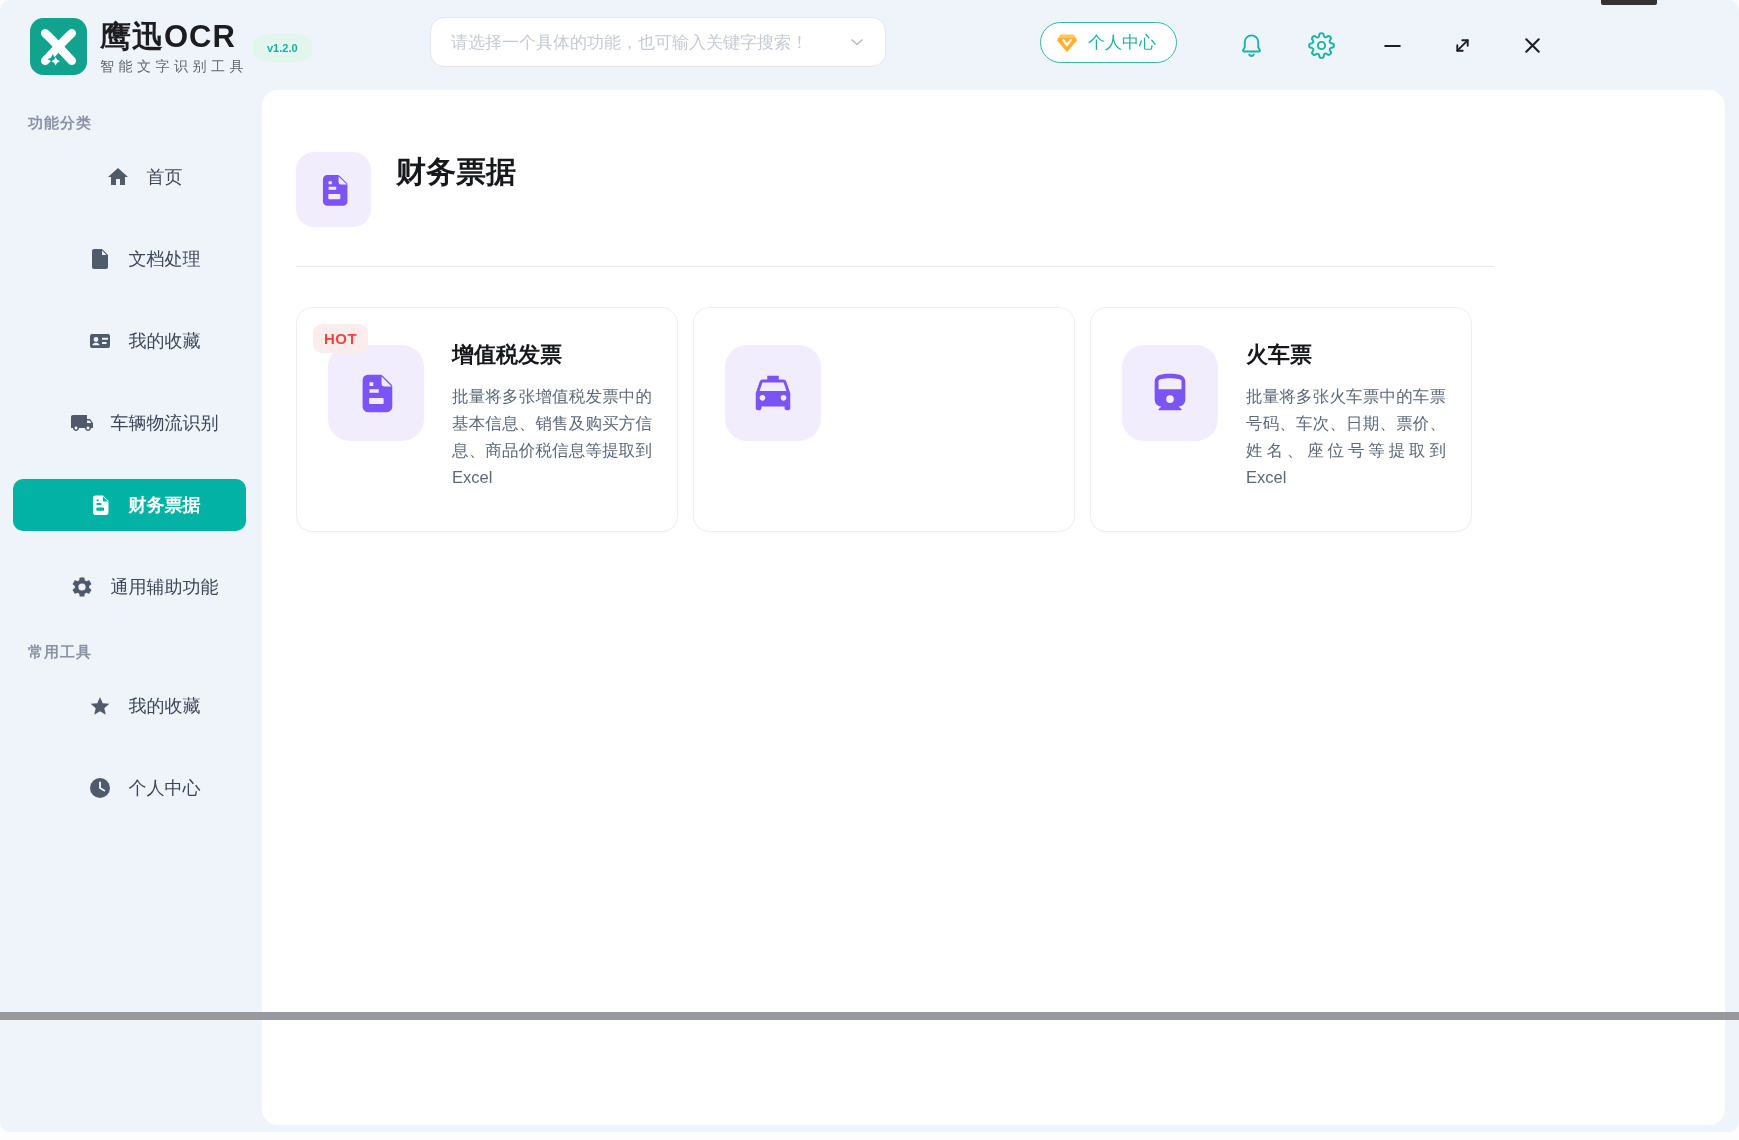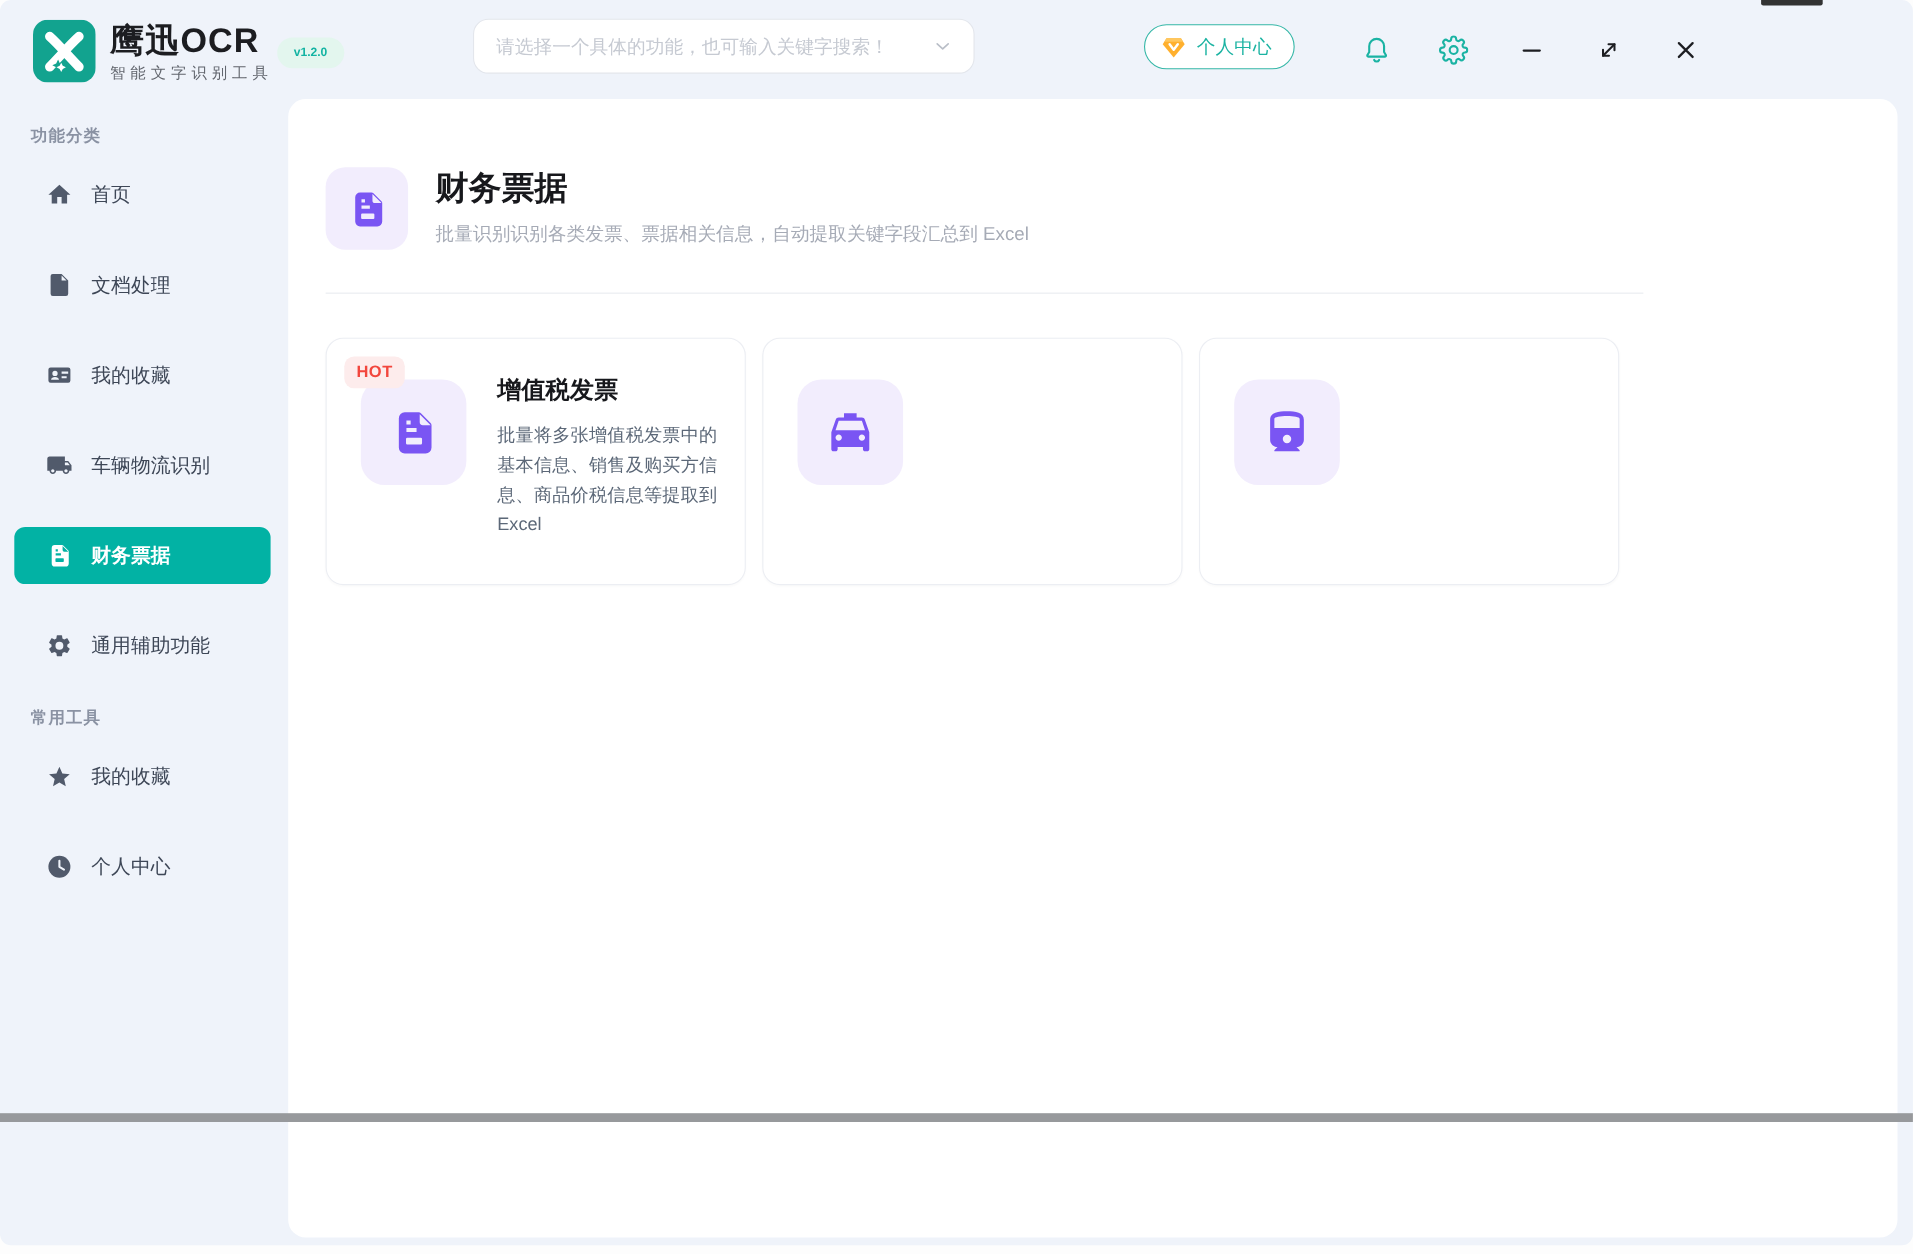--- a/index.html
+++ b/index.html
@@ -44,21 +44,21 @@
   .win-btn svg { width:25px; height:25px; display:block; }
   .win-min { left:1375px; }
   .win-max { left:1445px; }
   .win-close { left:1515px; }
 
   
   .sidebar { position:absolute; left:0; top:90px; width:262px; bottom:8px; padding-top:16px; }
   .side-heading { margin:8px 0 18px 28px; font-size:15px; font-weight:700; color:#8a92a3; letter-spacing:1px; }
   .side-heading.second { margin-top:26px; }
   .side-item { height:52px; margin:0 16px 30px 13px; border-radius:10px; display:flex;
-               align-items:center; padding-left:29px; gap:17px; cursor:pointer; color:#3e4757; }
+               align-items:center; padding-left:29px; gap:17px; cursor:pointer; color:#3e4757;justify-content:center; }
   .side-item .icon { width:24px; height:24px; color:#515a6b; }
   .side-item .icon svg { width:24px; height:24px; display:block; }
   .side-item .side-label { font-size:18px; }
   .side-item.active { background:#02b2a4; color:#fff; }
   .side-item.active .icon { color:#fff; }
   .side-item.active .side-label { font-weight:700; }
 
   
   .panel { position:absolute; left:262px; top:90px; width:1463px; height:1035px;
            background:#ffffff; border-radius:16px; padding:62px 231px 0 34px; }
@@ -234,21 +234,20 @@
 
     <main class="panel">
       <div class="page-head">
         <div class="page-icon">
             <svg viewBox="0 0 24 24">
               <path fill="currentColor" fill-rule="evenodd" d="M7.8 2.5h6.6c.4 0 .78.16 1.06.44l4.6 4.6c.28.28.44.66.44 1.06v10.6a2.8 2.8 0 0 1-2.8 2.8H7.8A2.8 2.8 0 0 1 5 19.2V5.3a2.8 2.8 0 0 1 2.8-2.8zm7.1.9 5.2 5.2h-3.7a1.5 1.5 0 0 1-1.5-1.5zM8.6 6.4h2v1.9h-2zm0 3.6h4.8v1.9H8.6zm.4 4.6h6.4a.6.6 0 0 1 .6.6v2a.6.6 0 0 1-.6.6H9a.6.6 0 0 1-.6-.6v-2a.6.6 0 0 1 .6-.6z"></path>
             </svg>
           </div>
         <div>
           <h1 class="page-title">财务票据</h1>
-          <p class="page-desc">批量识别识别各类发票、票据相关信息，自动提取关键字段汇总到 Excel</p>
         </div>
       </div>
       <hr class="divider">
       <div class="cards" id="cards">
           <div class="card">
             <span class="hot-badge">HOT</span>
             <div class="card-icon">
               <svg viewBox="0 0 24 24">
                 <path fill="currentColor" fill-rule="evenodd" d="M7.8 2.5h6.6c.4 0 .78.16 1.06.44l4.6 4.6c.28.28.44.66.44 1.06v10.6a2.8 2.8 0 0 1-2.8 2.8H7.8A2.8 2.8 0 0 1 5 19.2V5.3a2.8 2.8 0 0 1 2.8-2.8zm7.1.9 5.2 5.2h-3.7a1.5 1.5 0 0 1-1.5-1.5zM8.6 6.4h2v1.9h-2zm0 3.6h4.8v1.9H8.6zm.4 4.6h6.4a.6.6 0 0 1 .6.6v2a.6.6 0 0 1-.6.6H9a.6.6 0 0 1-.6-.6v-2a.6.6 0 0 1 .6-.6z"></path>
               </svg>
@@ -264,20 +263,24 @@
                 <path fill="currentColor" fill-rule="evenodd" d="M18.92 6.01C18.72 5.42 18.16 5 17.5 5H15V3H9v2H6.5c-.66 0-1.22.42-1.42 1.01L3 12v8c0 .55.45 1 1 1h1c.55 0 1-.45 1-1v-1h12v1c0 .55.45 1 1 1h1c.55 0 1-.45 1-1v-8l-2.08-5.99zM6.5 16c-.83 0-1.5-.67-1.5-1.5S5.67 13 6.5 13s1.5.67 1.5 1.5S7.33 16 6.5 16zm11 0c-.83 0-1.5-.67-1.5-1.5s.67-1.5 1.5-1.5 1.5.67 1.5 1.5-.67 1.5-1.5 1.5zM5 11l1.5-4.5h11L19 11H5z"></path>
               </svg>
             </div>
           </div>
           <div class="card">
             <div class="card-icon">
               <svg viewBox="0 0 24 24">
                 <path fill="currentColor" fill-rule="evenodd" d="M12 2C8 2 4 2.5 4 6v9.5C4 17.43 5.57 19 7.5 19L6 20.5v.5h12v-.5L16.5 19c1.93 0 3.5-1.57 3.5-3.5V6c0-3.5-4-4-8-4zm0 15.2a2 2 0 1 1 0-4 2 2 0 0 1 0 4zm6-7.2H6V5.6c0-.8 2.7-1.3 6-1.3s6 .5 6 1.3V10z"></path>
               </svg>
             </div>
+            <div class="card-body">
+              <div class="card-title">火车票</div>
+              <div class="card-desc">批量将多张火车票中的车票号码、车次、日期、票价、姓名、座位号等提取到Excel</div>
+            </div>
           </div>
         </div>
     </main>
   </div>
 
   <div class="top-artifact"></div>
   <div class="taskbar-strip"></div>
 </div>
 
 </body></html>

